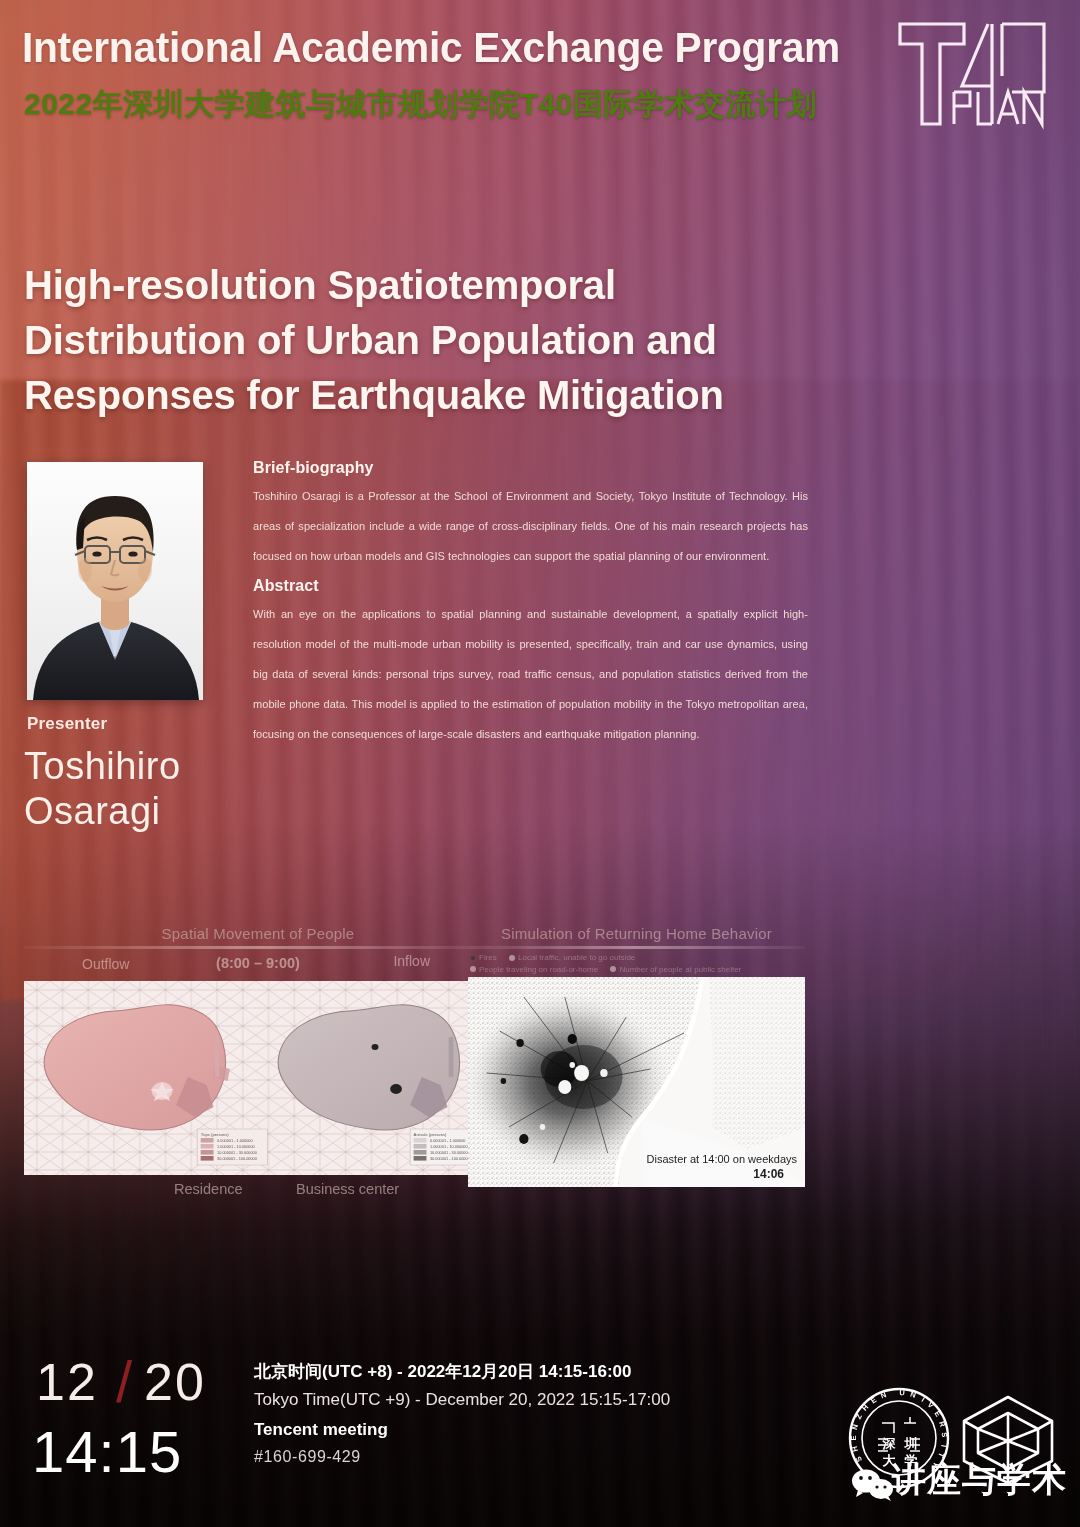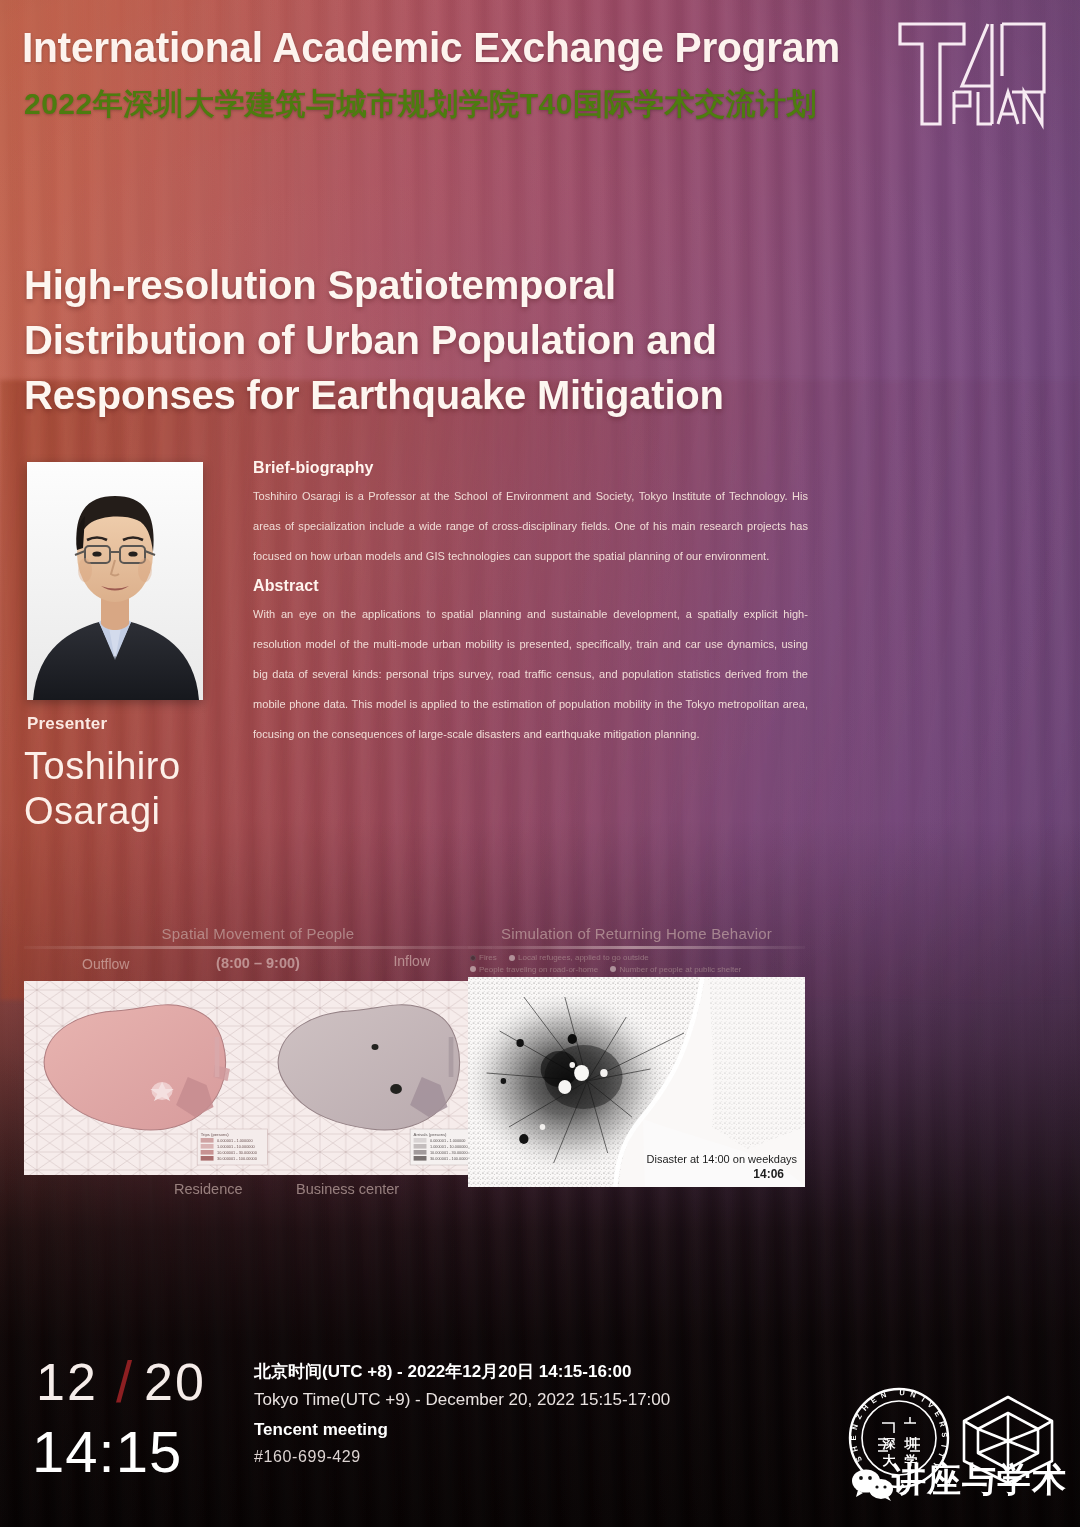--- a/index.html
+++ b/index.html
@@ -413,21 +413,21 @@
         <span class="foot-r">Business center</span>
       </div>
     </div>
 
     <div class="fig fig-right">
       <div class="fig-title">Simulation of Returning Home Behavior</div>
       <div class="fig-rule"></div>
 
       <div class="fig-legend">
         <span class="dot dark"></span><span class="lbl">Fires</span>
-        <span class="dot"></span><span class="lbl">Local refugees, applied to go outside</span>
+        <span class="dot"></span><span class="lbl">Local traffic, unable to go outside</span>
         <br>
         <span class="dot"></span><span class="lbl">People traveling on road-or-home</span>
         <span class="dot"></span><span class="lbl">Number of people at public shelter</span>
       </div>
 
       <div class="map-box map-right">
         <svg viewBox="0 0 362 210" preserveAspectRatio="none">
           <defs>
             <radialGradient id="dens" cx="42%" cy="50%" r="45%">
               <stop offset="0%" stop-color="#111111" stop-opacity=".92"></stop>

